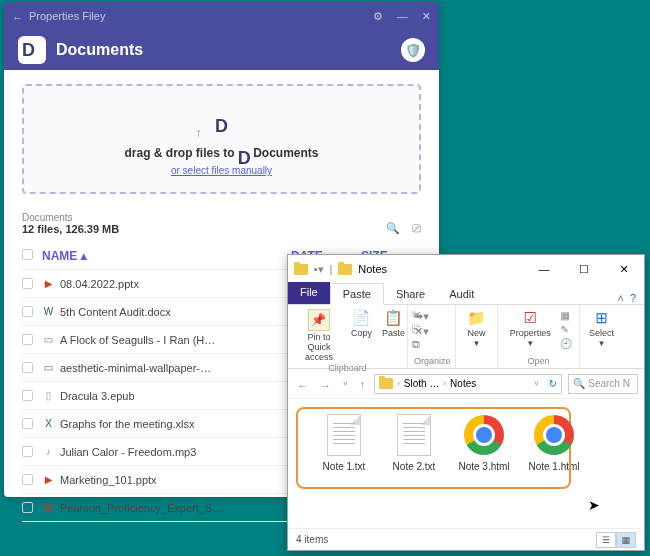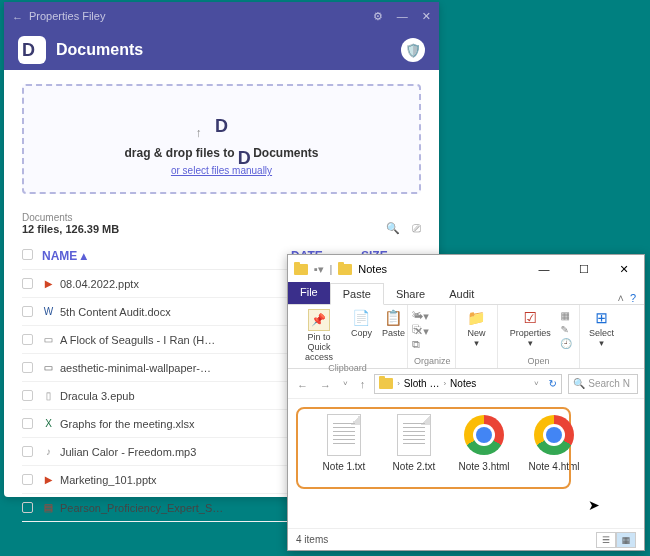--- a/index.html
+++ b/index.html
@@ -344,21 +344,21 @@
         <div class="ex-file">
           <div class="ex-file-icon">
             <div class="ex-chrome-icon"></div>
           </div>
           <div>Note 3.html</div>
         </div>
         <div class="ex-file">
           <div class="ex-file-icon">
             <div class="ex-chrome-icon"></div>
           </div>
-          <div>Note 4.html</div>
+          <div>Note 1.html</div>
         </div>
       </div>
   </div>
   <div class="ex-status">
     <span>4 items</span>
     <div class="ex-view-toggle">
       <div class="ex-view-btn">☰</div>
       <div class="ex-view-btn active">▦</div>
     </div>
   </div>

